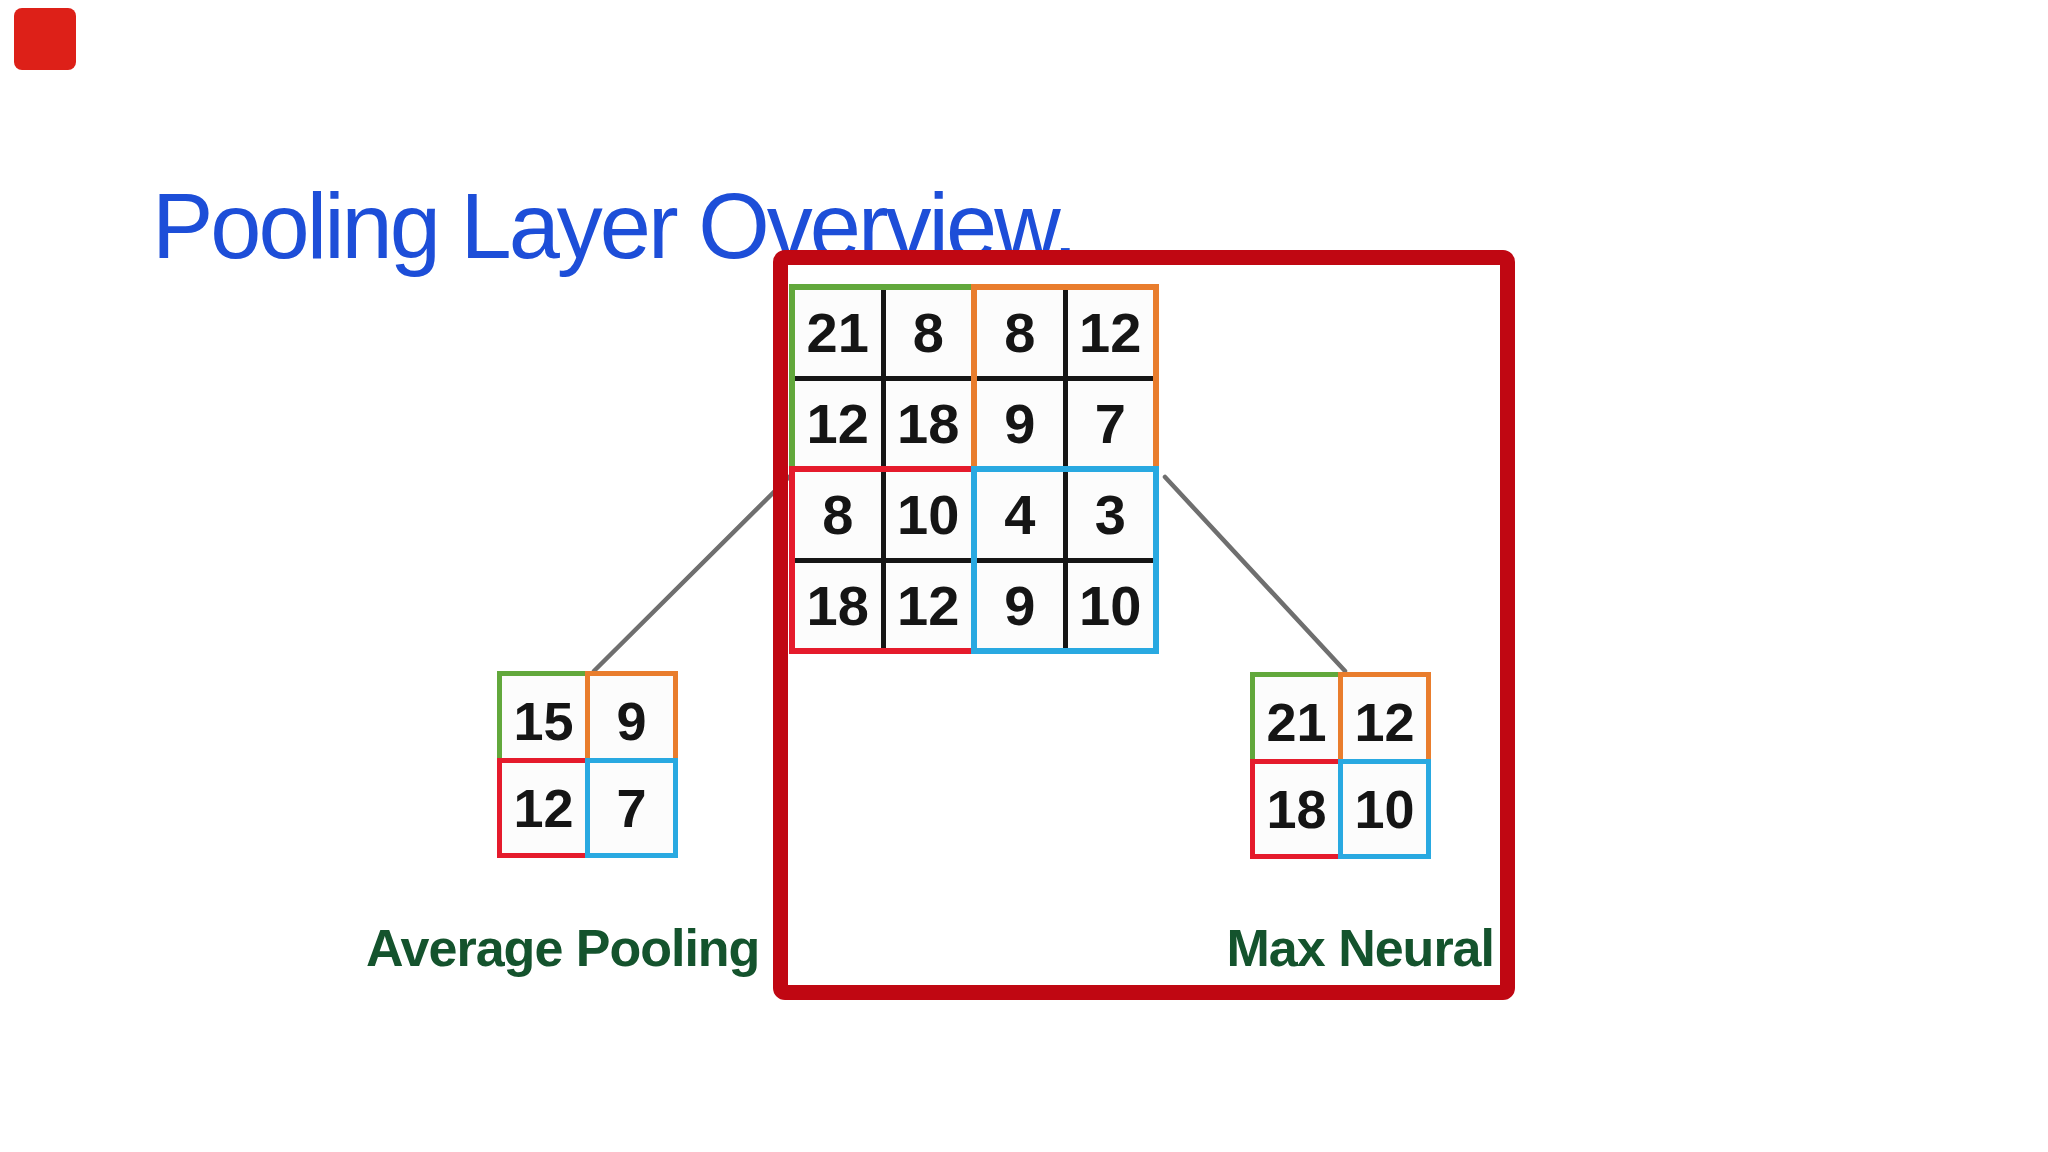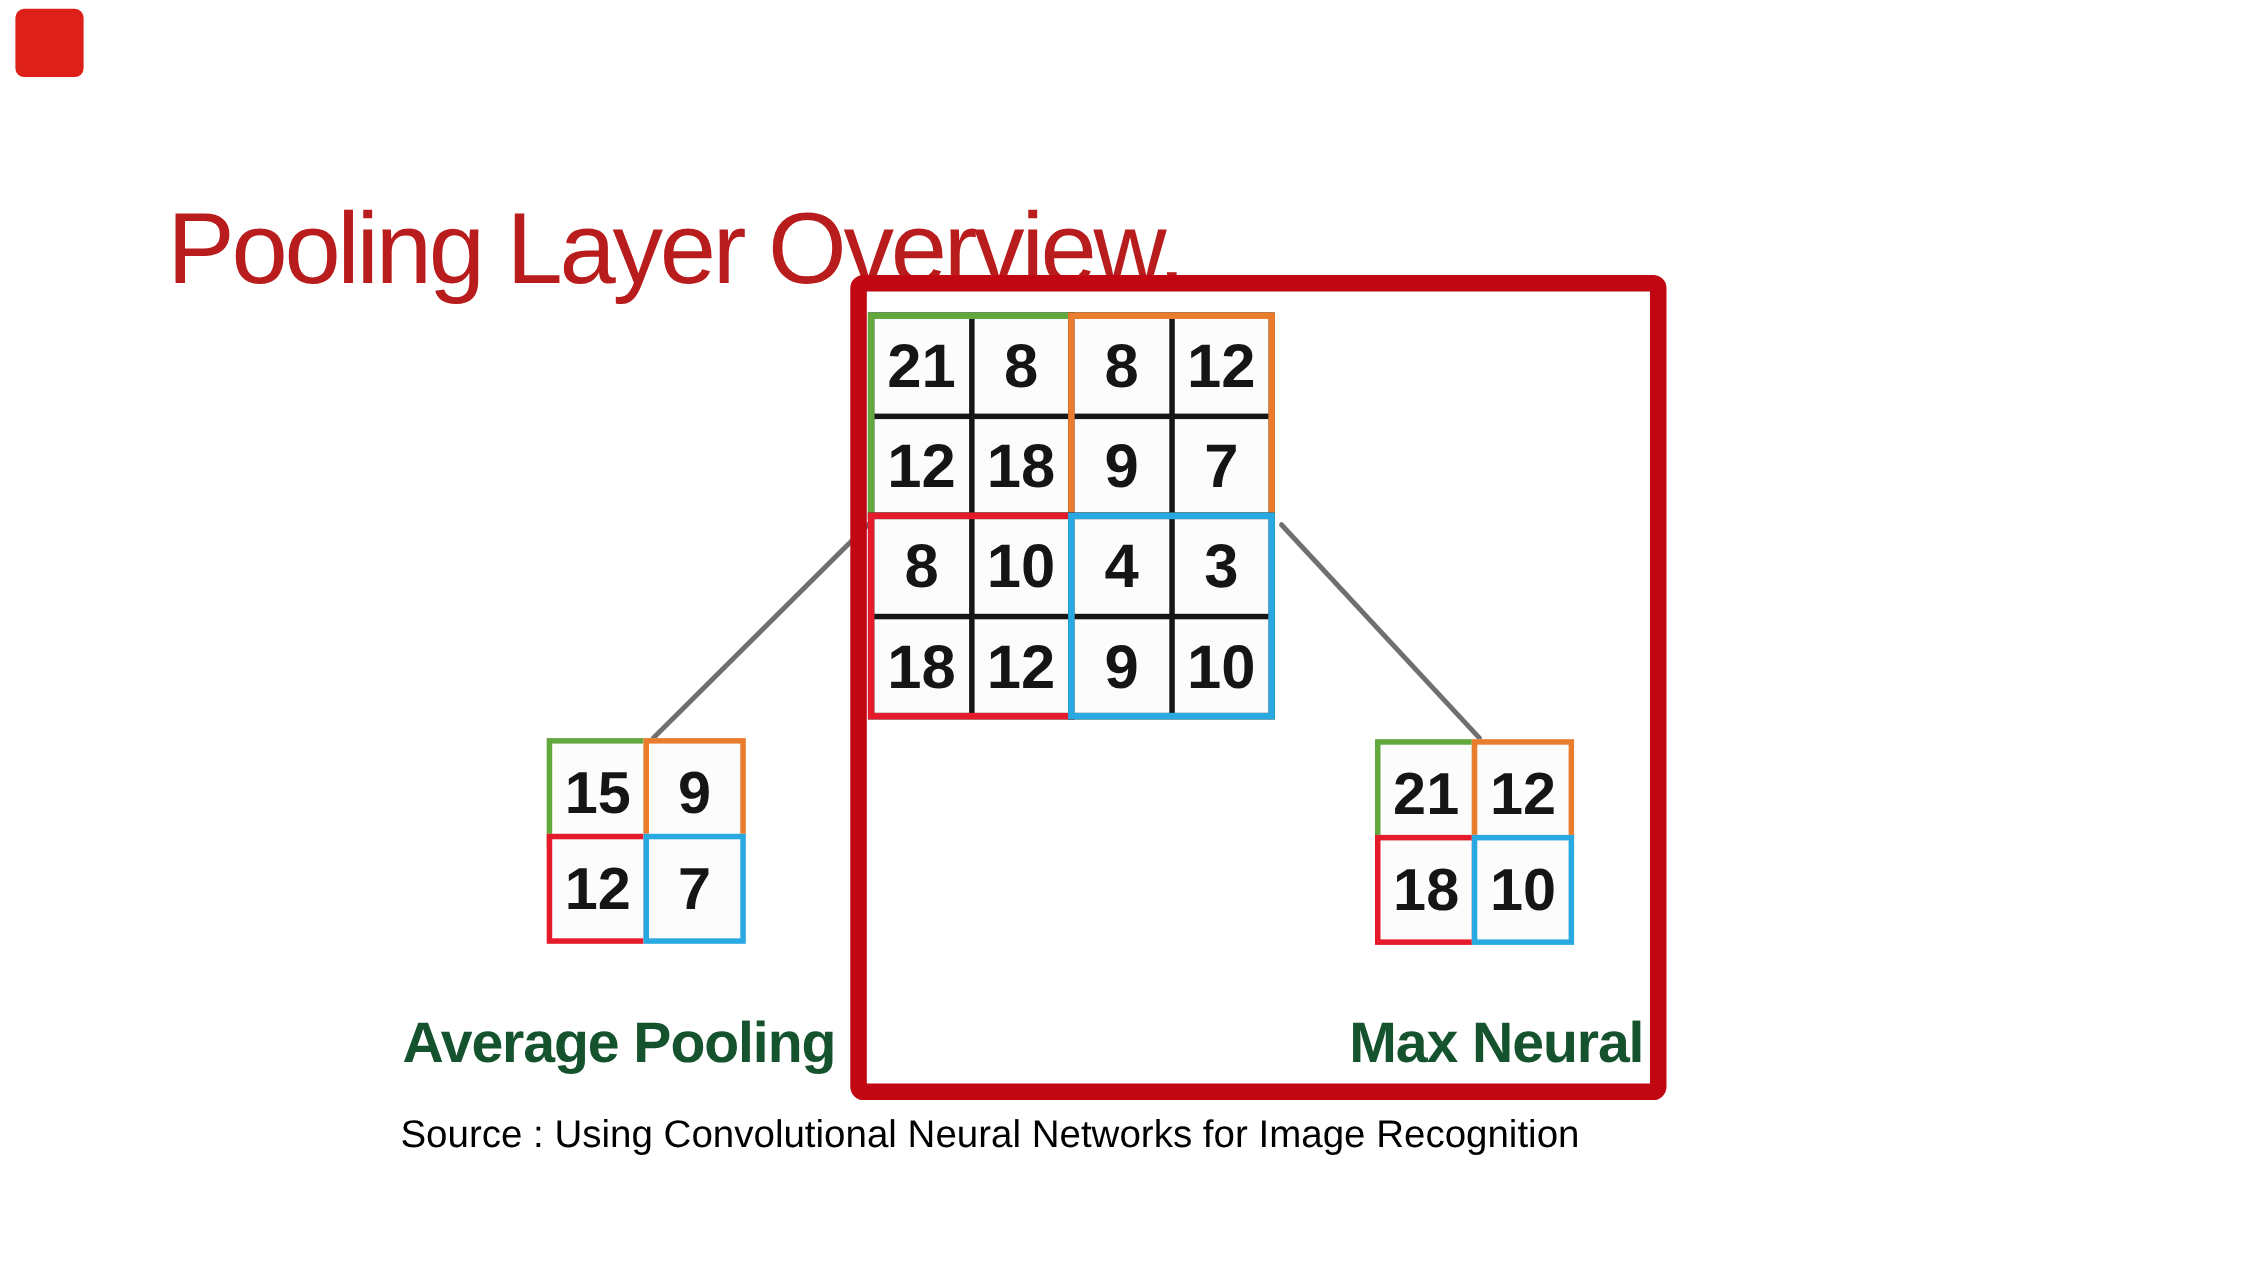--- a/index.html
+++ b/index.html
@@ -9,21 +9,21 @@
     font-family:"Liberation Sans","DejaVu Sans",sans-serif;
   }
   
   .corner-badge{
     position:absolute;left:14px;top:8px;width:62px;height:62px;
     background:#dd2018;border-radius:8px;
   }
   .slide-title{
     position:absolute;left:152px;top:112px;
     font-size:92px;font-weight:300;letter-spacing:-3px;
-    color:#b91c1c;white-space:nowrap;
+    color:#1d4ed8;white-space:nowrap;
   }
   .connectors{position:absolute;left:0;top:0;}
   .highlight-box{
     position:absolute;left:773px;top:250px;width:742px;height:750px;
     box-sizing:border-box;border:15px solid #c00712;border-radius:12px;
     background:transparent;
   }
   
   .input-grid{
     position:absolute;left:789px;top:284px;width:376px;height:376px;
@@ -123,14 +123,13 @@
   <div class="mcell m-tl c-green">21</div>
   <div class="mcell m-tr c-orange">12</div>
   <div class="mcell m-bl c-red">18</div>
   <div class="mcell m-br c-blue">10</div>
 </div>
 
 <div class="pool-label avg-label">Average Pooling</div>
 <div class="pool-label max-label">Max Neural</div>
 
 <div class="source-block">
-  <div class="source-line">Source : Using Convolutional Neural Networks for Image Recognition</div>
 </div>
 
 </body></html>

